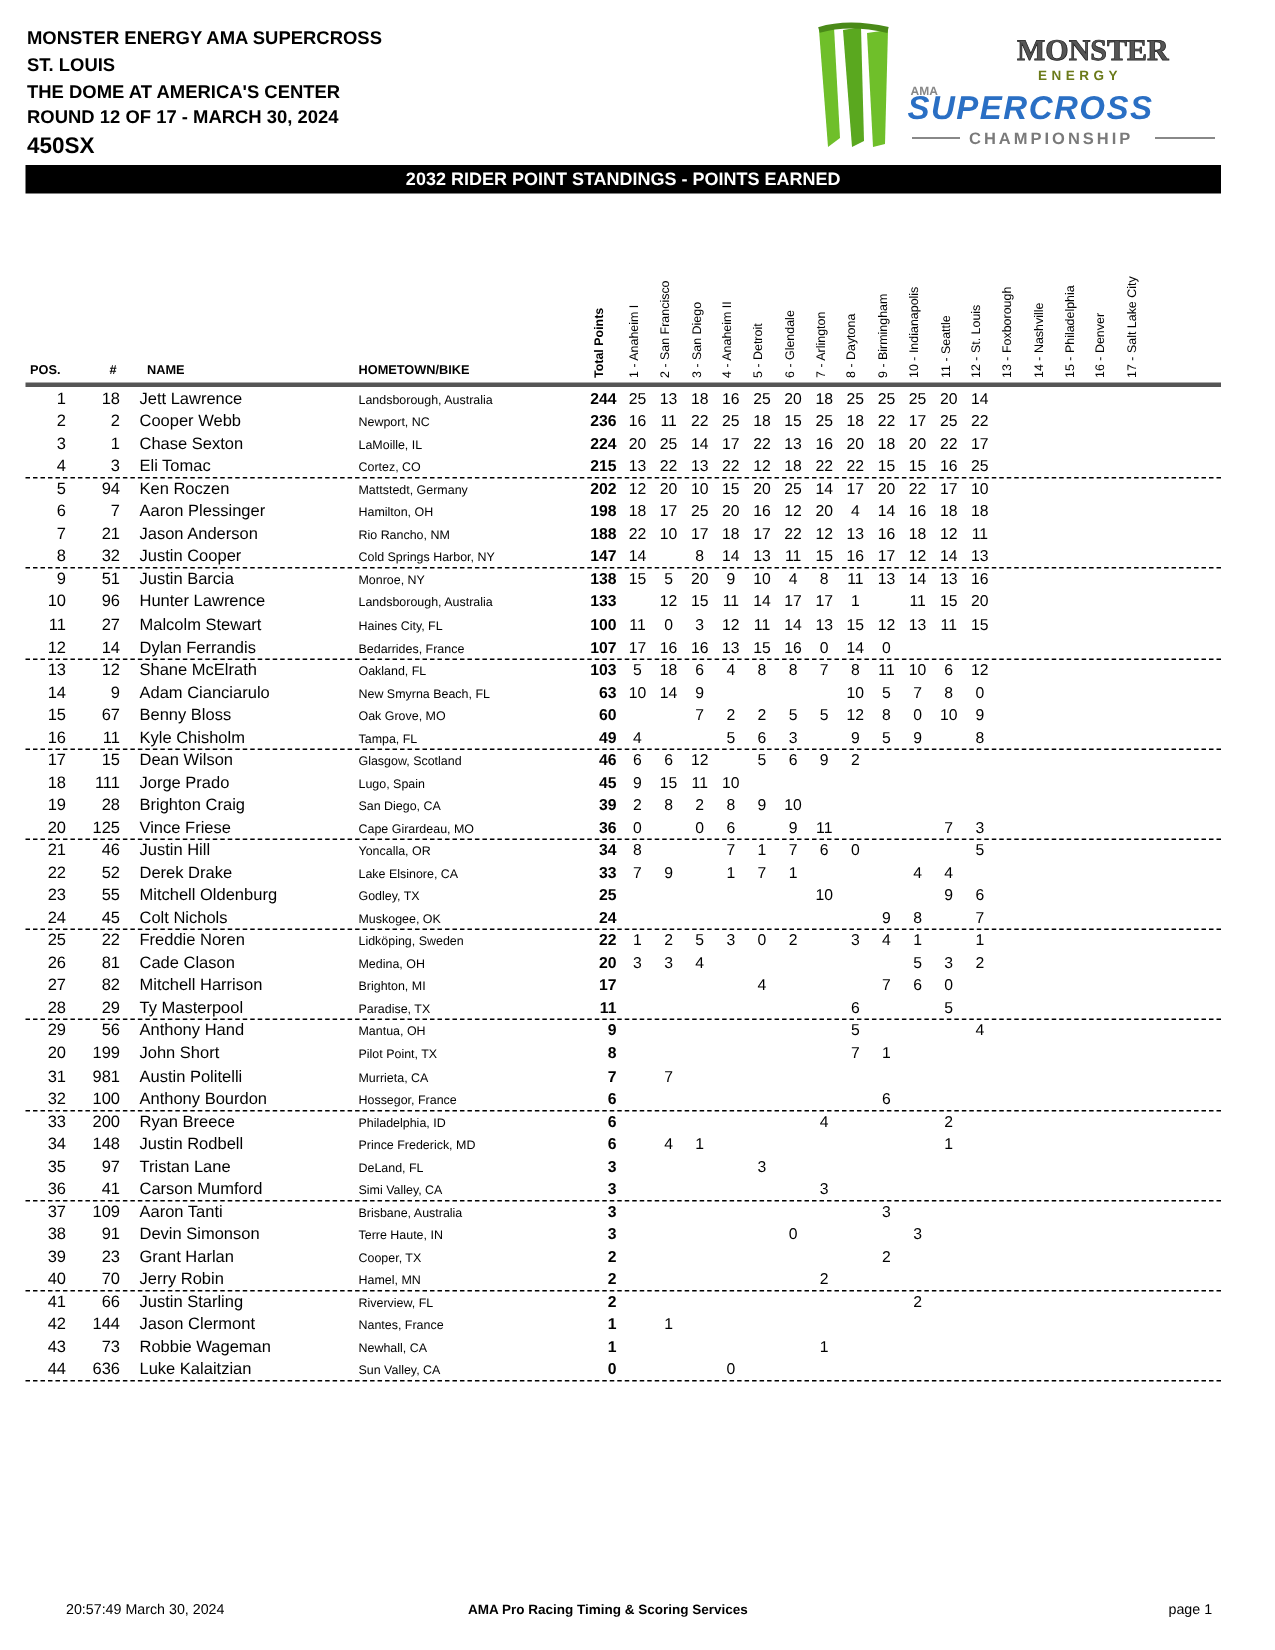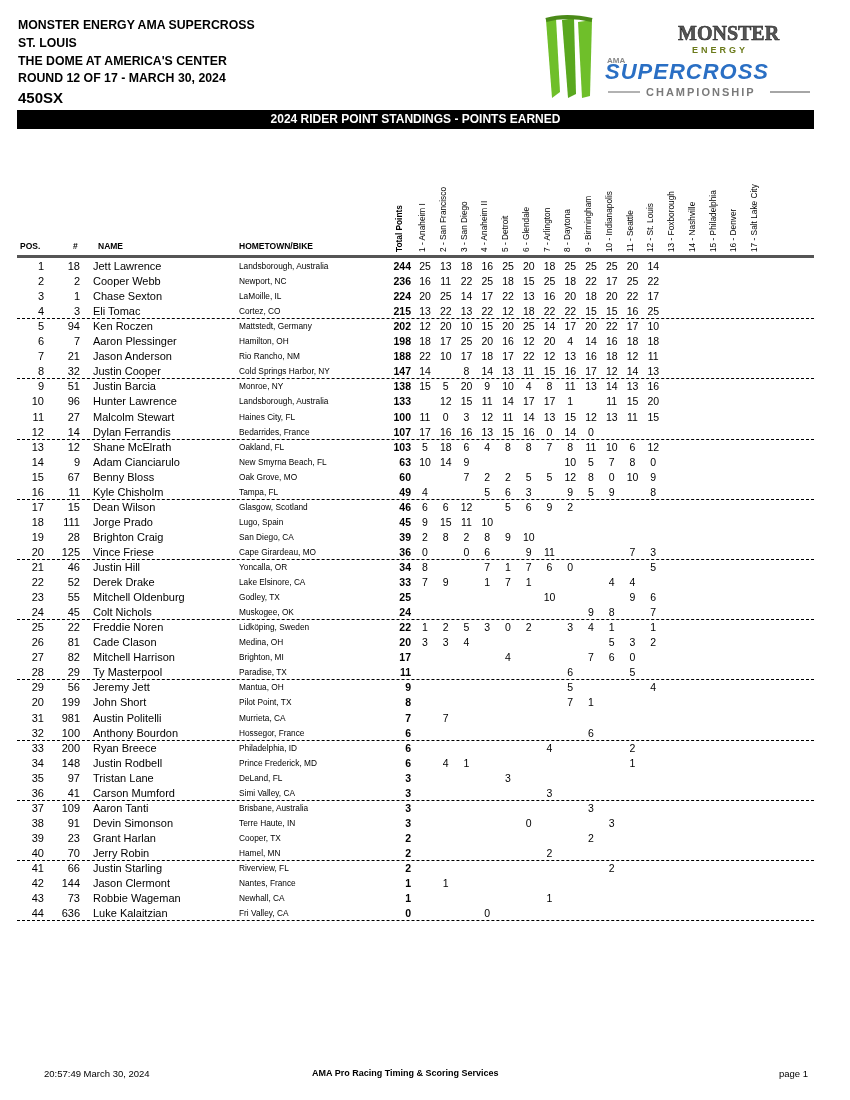--- a/index.html
+++ b/index.html
@@ -42,21 +42,21 @@
     <text x="178" y="28" font-family="Liberation Serif, serif" font-weight="bold" font-size="20" fill="#555" stroke="#222" stroke-width="0.5">MONSTER</text>
     <text x="192" y="41" font-family="Liberation Sans, sans-serif" font-weight="bold" font-size="9" fill="#6b7a1a" letter-spacing="3">ENERGY</text>
     <text x="107" y="51" font-family="Liberation Sans, sans-serif" font-weight="bold" font-size="8" fill="#888">AMA</text>
     <text x="105" y="67" font-family="Liberation Sans, sans-serif" font-weight="bold" font-style="italic" font-size="22" fill="#2a6fc4" letter-spacing="1">SUPERCROSS</text>
     <line x1="108" y1="80" x2="140" y2="80" stroke="#888" stroke-width="1.3"></line>
     <text x="146" y="84" font-family="Liberation Sans, sans-serif" font-weight="bold" font-size="11" fill="#7a7a7a" letter-spacing="2">CHAMPIONSHIP</text>
     <line x1="270" y1="80" x2="310" y2="80" stroke="#888" stroke-width="1.3"></line>
   </svg>
 </div>
 
-<div class="titlebar">2024 RIDER POINT STANDINGS  - POINTS EARNED</div>
+<div class="titlebar">2032 RIDER POINT STANDINGS  - POINTS EARNED</div>
 
 <div class="colhdr" style="left:20px">POS.</div>
 <div class="colhdr" style="left:73px">#</div>
 <div class="colhdr" style="left:98px">NAME</div>
 <div class="colhdr" style="left:239px">HOMETOWN/BIKE</div>
 <div id="rot-headers">
     <div class="rothead" style="left: 404px;">
       <div class="rot bold" style="left: 0px;">Total Points</div>
     </div>
     <div class="rothead" style="left: 427px;">
@@ -649,21 +649,21 @@
       <div class="cell rd" style="left: 560.25px;">6</div>
       <div class="cell rd" style="left: 581px;"></div>
       <div class="cell rd" style="left: 601.75px;"></div>
       <div class="cell rd" style="left: 622.5px;">5</div>
       <div class="cell rd" style="left: 643.25px;"></div>
     </div>
     <div class="dash" style="top: 679.4px;"></div>
     <div class="row" style="top: 680.4px;">
       <div class="cell pos">29</div>
       <div class="cell num">56</div>
-      <div class="cell name">Jeremy Jett</div>
+      <div class="cell name">Anthony Hand</div>
       <div class="cell home">Mantua, OH</div>
       <div class="cell total">9</div>
       <div class="cell rd" style="left: 415px;"></div>
       <div class="cell rd" style="left: 435.75px;"></div>
       <div class="cell rd" style="left: 456.5px;"></div>
       <div class="cell rd" style="left: 477.25px;"></div>
       <div class="cell rd" style="left: 498px;"></div>
       <div class="cell rd" style="left: 518.75px;"></div>
       <div class="cell rd" style="left: 539.5px;"></div>
       <div class="cell rd" style="left: 560.25px;">5</div>
@@ -938,21 +938,21 @@
       <div class="cell rd" style="left: 560.25px;"></div>
       <div class="cell rd" style="left: 581px;"></div>
       <div class="cell rd" style="left: 601.75px;"></div>
       <div class="cell rd" style="left: 622.5px;"></div>
       <div class="cell rd" style="left: 643.25px;"></div>
     </div>
     <div class="row" style="top: 906.15px;">
       <div class="cell pos">44</div>
       <div class="cell num">636</div>
       <div class="cell name">Luke Kalaitzian</div>
-      <div class="cell home">Fri Valley, CA</div>
+      <div class="cell home">Sun Valley, CA</div>
       <div class="cell total">0</div>
       <div class="cell rd" style="left: 415px;"></div>
       <div class="cell rd" style="left: 435.75px;"></div>
       <div class="cell rd" style="left: 456.5px;"></div>
       <div class="cell rd" style="left: 477.25px;">0</div>
       <div class="cell rd" style="left: 498px;"></div>
       <div class="cell rd" style="left: 518.75px;"></div>
       <div class="cell rd" style="left: 539.5px;"></div>
       <div class="cell rd" style="left: 560.25px;"></div>
       <div class="cell rd" style="left: 581px;"></div>

